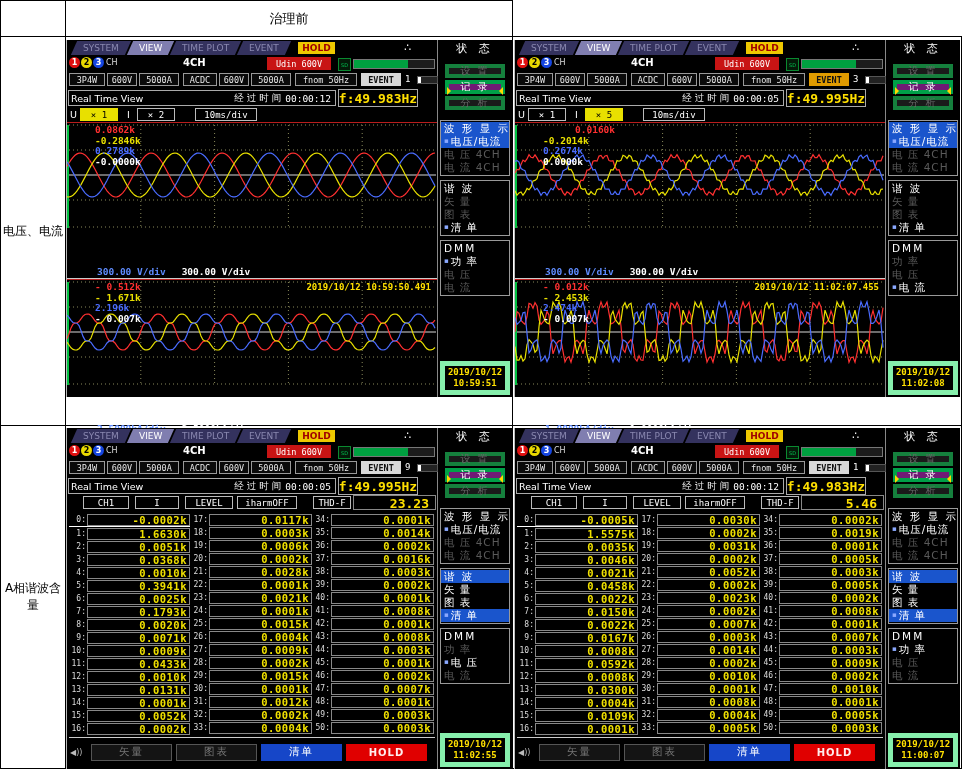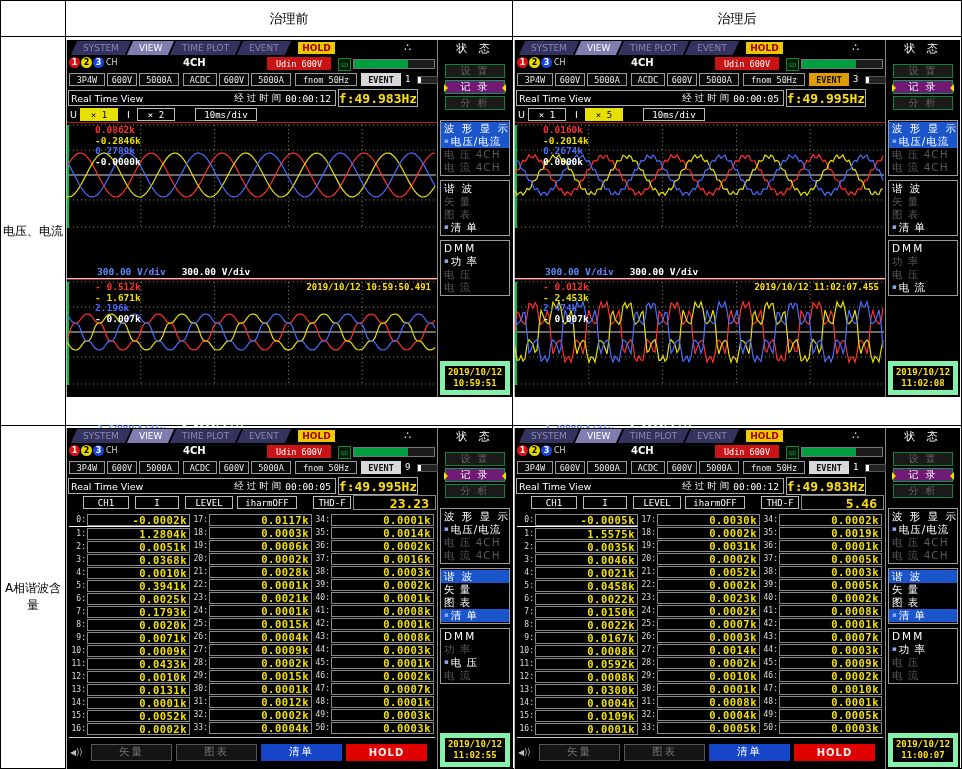--- a/index.html
+++ b/index.html
@@ -73,42 +73,41 @@
 
   .htable{display:flex;padding:2px 1px 0 2px;flex:none}
   .hgroup{width:121px;margin-right:1px}
   .hrow{display:flex;height:13px;align-items:center}
   .hrow.first{border-bottom:1px solid #fff}
   .hord{width:17px;text-align:right;color:#ddd;font-size:8px;font-family:"DejaVu Sans Mono",monospace;padding-right:1px;flex:none}
   .hval{flex:1;border:1px solid #888;height:12px;box-sizing:border-box;color:#f0e000;font-weight:bold;font-size:10.5px;font-family:"DejaVu Sans Mono",monospace;text-align:right;padding-right:2px;line-height:10px;letter-spacing:0.5px}
   .tline{height:1px;background:#ccc;margin:2px 2px 0 2px;flex:none}
 
   .sstitle{color:#fff;font-size:11px;text-align:center;letter-spacing:4px;height:22px;line-height:16px;flex:none}
-  .sbtn{height:14px;margin:1px 5px;background:#1a1a1a;border:1px solid #15803d;color:#666;font-size:10px;display:flex;align-items:center;justify-content:center;letter-spacing:2px;box-sizing:border-box;position:relative;flex:none}
+  .sbtn{height:14px;margin:1px 5px;background:#1a1a1a;border:4px solid #15803d;color:#666;font-size:10px;display:flex;align-items:center;justify-content:center;letter-spacing:2px;box-sizing:border-box;position:relative;flex:none}
   .sbtn.green{background:#701a75;color:#fff;border-color:#00a048}
   .sbtn.green::before,.sbtn.green::after{content:"";position:absolute;border:4px solid transparent;top:3px}
   .sbtn.green::before{left:-2px;border-left-color:#ffd800}
   .sbtn.green::after{right:-2px;border-right-color:#ffd800}
   .menubox{border:1px solid #999;margin:2px 0;padding:1px 0;flex:none}
   .menubox.first{margin-top:9px}
   .mi{height:13px;line-height:13px;font-size:10.5px;padding-left:3px;color:#fff;letter-spacing:1px;white-space:nowrap;overflow:hidden}
   .mi.header{letter-spacing:2px}
   .mi.header-active{background:#1a55cc;letter-spacing:2px}
   .mi.active{background:#1a55cc}
   .mi.dim{color:#5a5a5a}
   .blt{color:#8aa8ff;font-size:7px;margin-right:1px;vertical-align:2px}
   .sclock{margin-top:auto;border:5px solid #86efac;color:#ffe000;font-family:"DejaVu Sans Mono",monospace;font-size:9px;font-weight:bold;text-align:center;line-height:11px;padding:1px 0;margin-bottom:1px;flex:none}
 </style>
 </head>
 <body>
 
 <div id="root">
   <div class="cell" style="left:0;top:0;width:66px;height:37px"></div>
   <div class="cell hdr" style="left:65px;top:0;width:448px;height:37px">治理前</div>
-  <div class="cell hdr" style="left:512px;top:0;width:450px;height:37px">治理后</div>
   <div class="cell rowlabel" style="left:0;top:36px;width:66px;height:390px">电压、电流</div>
   <div class="cell rowlabel" style="left:0;top:425px;width:66px;height:344px">A相谐波含量</div>
   <div class="cell" style="left:65px;top:36px;width:448px;height:390px"></div>
   <div class="cell" style="left:512px;top:36px;width:450px;height:390px"></div>
   <div class="cell" style="left:65px;top:425px;width:448px;height:344px"></div>
   <div class="cell" style="left:512px;top:425px;width:450px;height:344px"></div>
 <div class="screen" style="left: 66px; top: 40px; width: 446px; height: 357px;">
       <div class="main">
         <div class="tabbar">
           <div class="tab">
@@ -318,21 +317,21 @@
             <line x1="2" y1="2" x2="368" y2="2" stroke="#88885a" stroke-width="1" stroke-dasharray="1 3"></line>
             <line x1="2" y1="27" x2="368" y2="27" stroke="#88885a" stroke-width="1" stroke-dasharray="1 3"></line>
             <line x1="2" y1="77" x2="368" y2="77" stroke="#88885a" stroke-width="1" stroke-dasharray="1 3"></line>
             <line x1="2" y1="104" x2="368" y2="104" stroke="#88885a" stroke-width="1" stroke-dasharray="1 3"></line>
             <line x1="0" y1="52" x2="369" y2="52" stroke="#d8d8d8" stroke-width="1"></line>
             <line x1="1" y1="2" x2="1" y2="105" stroke="#00c040" stroke-width="2"></line>
             <polyline points="0,49.9 2,46.4 4,46.8 6,41.5 8,37.1 10,38.6 12,35.9 14,31.7 16,34.3 18,34.9 20,31.8 22,34.9 24,38.7 26,37.2 28,40.2 30,46.3 32,46.5 34,48.7 36,55.8 38,57.4 40,58.0 42,64.3 44,66.7 46,65.4 48,69.6 50,72.1 52,68.9 54,70.0 56,72.2 58,67.6 60,65.5 62,66.8 64,61.9 66,57.1 68,57.6 70,53.5 72,47.1 74,46.9 76,44.7 78,38.3 80,37.7 82,38.1 84,33.1 86,32.5 88,35.5 90,33.0 92,32.5 94,37.6 96,38.1 98,37.7 100,43.9 102,47.0 104,46.7 106,52.5 108,57.5 110,57.0 112,61.0 114,66.6 116,65.7 118,66.9 120,71.9 122,70.6 124,68.6 126,71.9 128,70.3 130,65.6 132,66.5 134,65.1 136,58.6 138,57.2 140,56.4 142,49.6 144,46.4 146,46.7 148,41.2 150,37.1 152,38.7 154,35.7 156,31.7 158,34.4 160,34.7 162,31.7 164,35.1 166,38.7 168,37.1 170,40.5 172,46.5 174,46.5 176,49.0 178,56.0 180,57.3 182,58.1 184,64.5 186,66.7 188,65.4 190,69.8 192,72.1 194,68.8 196,70.2 198,72.1 200,67.4 202,65.5 204,66.8 206,61.7 208,57.0 210,57.6 212,53.2 214,47.0 216,47.0 218,44.5 220,38.1 222,37.8 224,38.0 226,32.9 228,32.6 230,35.5 232,32.8 234,32.7 236,37.8 238,38.0 240,37.9 242,44.1 244,47.0 246,46.8 248,52.8 250,57.5 252,57.0 254,61.2 256,66.7 258,65.6 260,67.1 262,72.0 264,70.4 266,68.7 268,72.0 270,70.1 272,65.5 274,66.6 276,64.9 278,58.4 280,57.2 282,56.3 284,49.4 286,46.5 288,46.6 290,40.9 292,37.1 294,38.7 296,35.5 298,31.7 300,34.6 302,34.6 304,31.7 306,35.3 308,38.7 310,37.1 312,40.8 314,46.6 316,46.5 318,49.2 320,56.2 322,57.3 324,58.3 326,64.8 328,66.6 330,65.5 332,70.0 334,72.0 336,68.7 338,70.3 340,72.0 342,67.2 344,65.6 346,66.7 348,61.4 350,57.0 352,57.5 354,52.9 356,46.9 358,47.0 360,44.3 362,38.0 364,37.9 366,37.8 368,32.7 " fill="none" stroke="#ff3030" stroke-width="1.2"></polyline>
             <polyline points="0,67.7 2,72.2 4,69.9 6,69.0 8,72.2 10,69.4 12,65.4 14,66.8 16,64.2 18,57.9 20,57.4 22,55.6 24,48.6 26,46.6 28,46.3 30,40.1 32,37.2 34,38.7 36,34.8 38,31.8 40,34.9 42,34.2 44,31.8 46,36.0 48,38.6 50,37.1 52,41.6 54,46.8 56,46.4 58,50.0 60,56.7 62,57.1 64,58.9 66,65.4 68,66.4 70,65.7 72,70.6 74,71.7 76,68.6 78,70.8 80,71.7 82,66.6 84,65.8 86,66.4 88,60.5 90,57.0 92,57.4 94,52.0 96,46.6 98,47.0 100,43.5 102,37.6 104,38.2 106,37.4 108,32.3 110,33.2 112,35.4 114,32.3 116,33.4 118,38.3 120,37.6 122,38.6 124,45.1 126,46.9 128,47.3 130,53.9 132,57.6 134,57.2 136,62.4 138,66.9 140,65.4 142,68.0 144,72.2 146,69.8 148,69.1 150,72.2 152,69.2 154,65.3 156,66.8 158,63.9 160,57.7 162,57.4 164,55.4 166,48.4 168,46.6 170,46.1 172,39.8 174,37.2 176,38.6 178,34.6 180,31.8 182,35.0 184,34.1 186,31.8 188,36.2 190,38.6 192,37.2 194,41.9 196,46.9 198,46.4 200,50.3 202,56.8 204,57.1 206,59.1 208,65.6 210,66.3 212,65.8 214,70.8 216,71.6 218,68.5 220,71.0 222,71.6 224,66.5 226,65.9 228,66.3 230,60.3 232,57.0 234,57.3 236,51.7 238,46.5 240,47.0 242,43.2 244,37.5 246,38.3 248,37.2 250,32.2 252,33.3 254,35.4 256,32.2 258,33.6 260,38.4 262,37.5 264,38.8 266,45.3 268,46.8 270,47.5 272,54.2 274,57.6 276,57.2 278,62.7 280,66.9 282,65.4 284,68.2 286,72.3 288,69.7 290,69.2 292,72.3 294,69.0 296,65.3 298,66.8 300,63.7 302,57.6 304,57.5 306,55.2 308,48.2 310,46.7 312,46.0 314,39.6 316,37.3 318,38.6 320,34.3 322,31.9 324,35.1 326,33.9 328,31.9 330,36.5 332,38.5 334,37.2 336,42.2 338,46.9 340,46.4 342,50.6 344,57.0 346,57.1 348,59.4 350,65.8 352,66.2 354,66.0 356,71.0 358,71.5 360,68.5 362,71.1 364,71.4 366,66.3 368,66.0 " fill="none" stroke="#e8e000" stroke-width="1.2"></polyline>
             <polyline points="0,38.5 2,37.5 4,39.0 6,45.5 8,46.8 10,47.7 12,54.5 14,57.5 16,57.3 18,63.0 20,66.9 22,65.3 24,68.4 26,72.3 28,69.5 30,69.3 32,72.3 34,68.7 36,65.3 38,66.9 40,63.3 42,57.5 44,57.5 46,54.9 48,47.9 50,46.7 52,45.8 54,39.3 56,37.4 58,38.5 60,34.1 62,32.0 64,35.2 66,33.7 68,31.9 70,36.7 72,38.4 74,37.3 76,42.5 78,47.0 80,46.5 82,51.0 84,57.1 86,57.0 88,59.6 90,66.0 92,66.1 94,66.1 96,71.2 98,71.3 100,68.5 102,71.3 104,71.3 106,66.2 108,66.1 110,66.0 112,59.7 114,57.0 116,57.1 118,51.1 120,46.5 122,47.0 124,42.6 126,37.3 128,38.4 130,36.8 132,32.0 134,33.7 136,35.3 138,32.0 140,34.0 142,38.5 144,37.4 146,39.2 148,45.7 150,46.7 152,47.9 154,54.8 156,57.5 158,57.4 160,63.2 162,66.9 164,65.3 166,68.7 168,72.3 170,69.4 172,69.5 174,72.3 176,68.5 178,65.3 180,66.9 182,63.1 184,57.4 186,57.5 188,54.6 190,47.7 192,46.8 194,45.6 196,39.1 198,37.4 200,38.5 202,33.9 204,32.0 206,35.3 208,33.6 210,32.0 212,36.9 214,38.4 216,37.3 218,42.8 220,47.0 222,46.5 224,51.2 226,57.2 228,57.0 230,59.9 232,66.1 234,66.0 236,66.2 238,71.4 240,71.2 242,68.5 244,71.4 246,71.1 248,66.0 250,66.2 252,65.9 254,59.5 256,57.0 258,57.0 260,50.8 262,46.4 264,47.0 266,42.3 268,37.2 270,38.5 272,36.6 274,31.9 276,33.8 278,35.2 280,31.9 282,34.2 284,38.6 286,37.3 288,39.5 290,45.9 292,46.7 294,48.0 296,55.0 298,57.5 300,57.5 302,63.5 304,66.9 306,65.3 308,68.9 310,72.3 312,69.2 314,69.6 316,72.3 318,68.3 320,65.4 322,66.9 324,62.8 326,57.3 328,57.6 330,54.4 332,47.6 334,46.8 336,45.4 338,38.9 340,37.5 342,38.4 344,33.7 346,32.1 348,35.4 350,33.4 352,32.1 354,37.1 356,38.3 358,37.4 360,43.0 362,47.0 364,46.5 366,51.5 368,57.3 " fill="none" stroke="#4a6cff" stroke-width="1.2"></polyline>
           </svg><div class="vals">
-            <div style="color: rgb(255, 48, 48);">0.0160k</div>
+            <div style="color: rgb(255, 48, 48); margin-left: 32px;">0.0160k</div>
             <div style="color: rgb(232, 224, 0);">-0.2014k</div>
             <div style="color: rgb(74, 108, 255);">0.2674k</div>
             <div style="color: rgb(255, 255, 255);">0.0000k</div>
           </div><div class="wscale"><span class="s1">300.00 V/div</span><span class="s2">300.00 V/div</span></div></div>
         <div class="wpanel"><svg width="369" height="107">
             <line x1="73.8" y1="2" x2="73.8" y2="105" stroke="#88885a" stroke-width="1" stroke-dasharray="1 3"></line>
             <line x1="147.6" y1="2" x2="147.6" y2="105" stroke="#88885a" stroke-width="1" stroke-dasharray="1 3"></line>
             <line x1="221.4" y1="2" x2="221.4" y2="105" stroke="#88885a" stroke-width="1" stroke-dasharray="1 3"></line>
             <line x1="295.2" y1="2" x2="295.2" y2="105" stroke="#88885a" stroke-width="1" stroke-dasharray="1 3"></line>
             <line x1="2" y1="2" x2="368" y2="2" stroke="#88885a" stroke-width="1" stroke-dasharray="1 3"></line>
@@ -453,21 +452,21 @@
           <div class="thdval">23.23</div>
         </div>
         <div class="htable">
           <div class="hgroup">
             <div class="hrow first">
               <span class="hord">0:</span>
               <span class="hval">-0.0002k</span>
             </div>
             <div class="hrow">
               <span class="hord">1:</span>
-              <span class="hval">1.2804k</span>
+              <span class="hval">1.6630k</span>
             </div>
             <div class="hrow">
               <span class="hord">2:</span>
               <span class="hval">0.0051k</span>
             </div>
             <div class="hrow">
               <span class="hord">3:</span>
               <span class="hval">0.0368k</span>
             </div>
             <div class="hrow">

